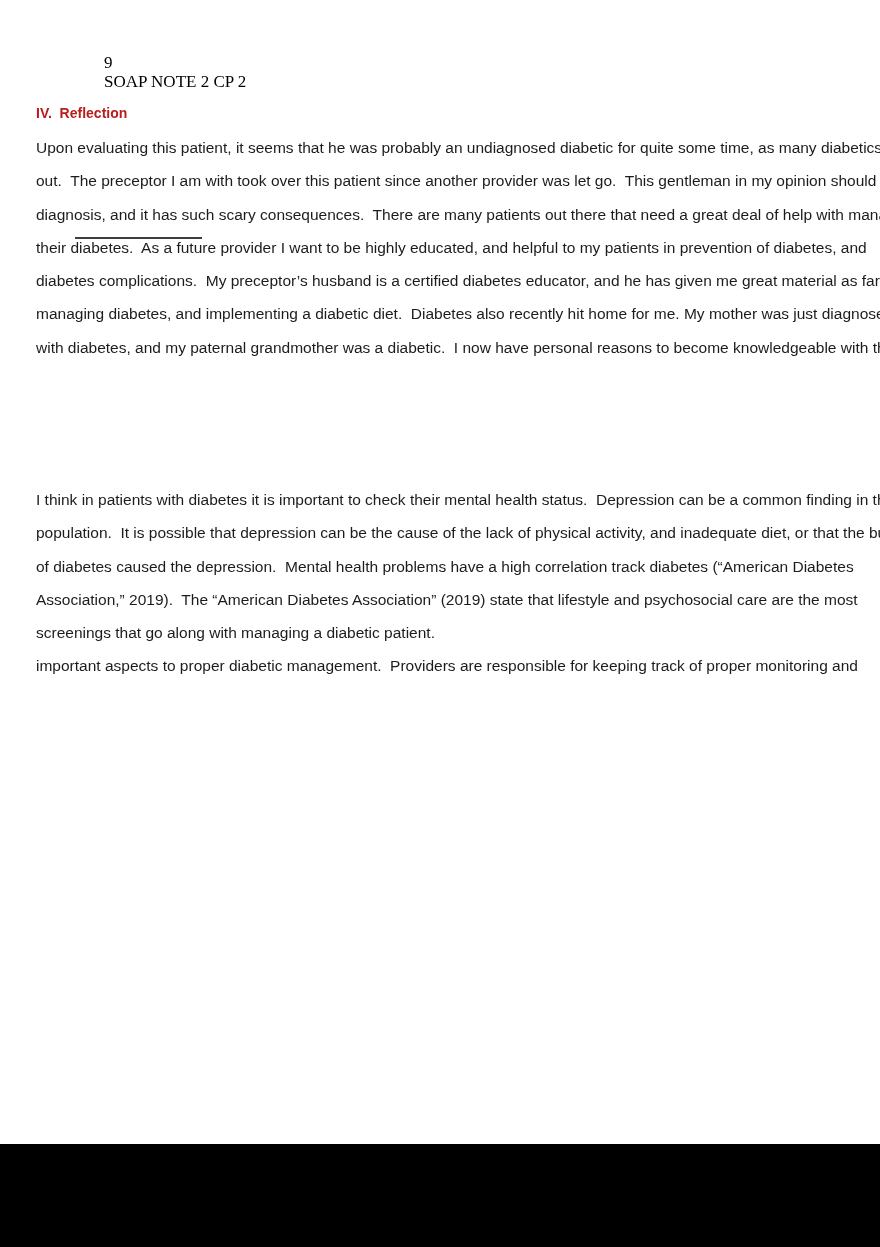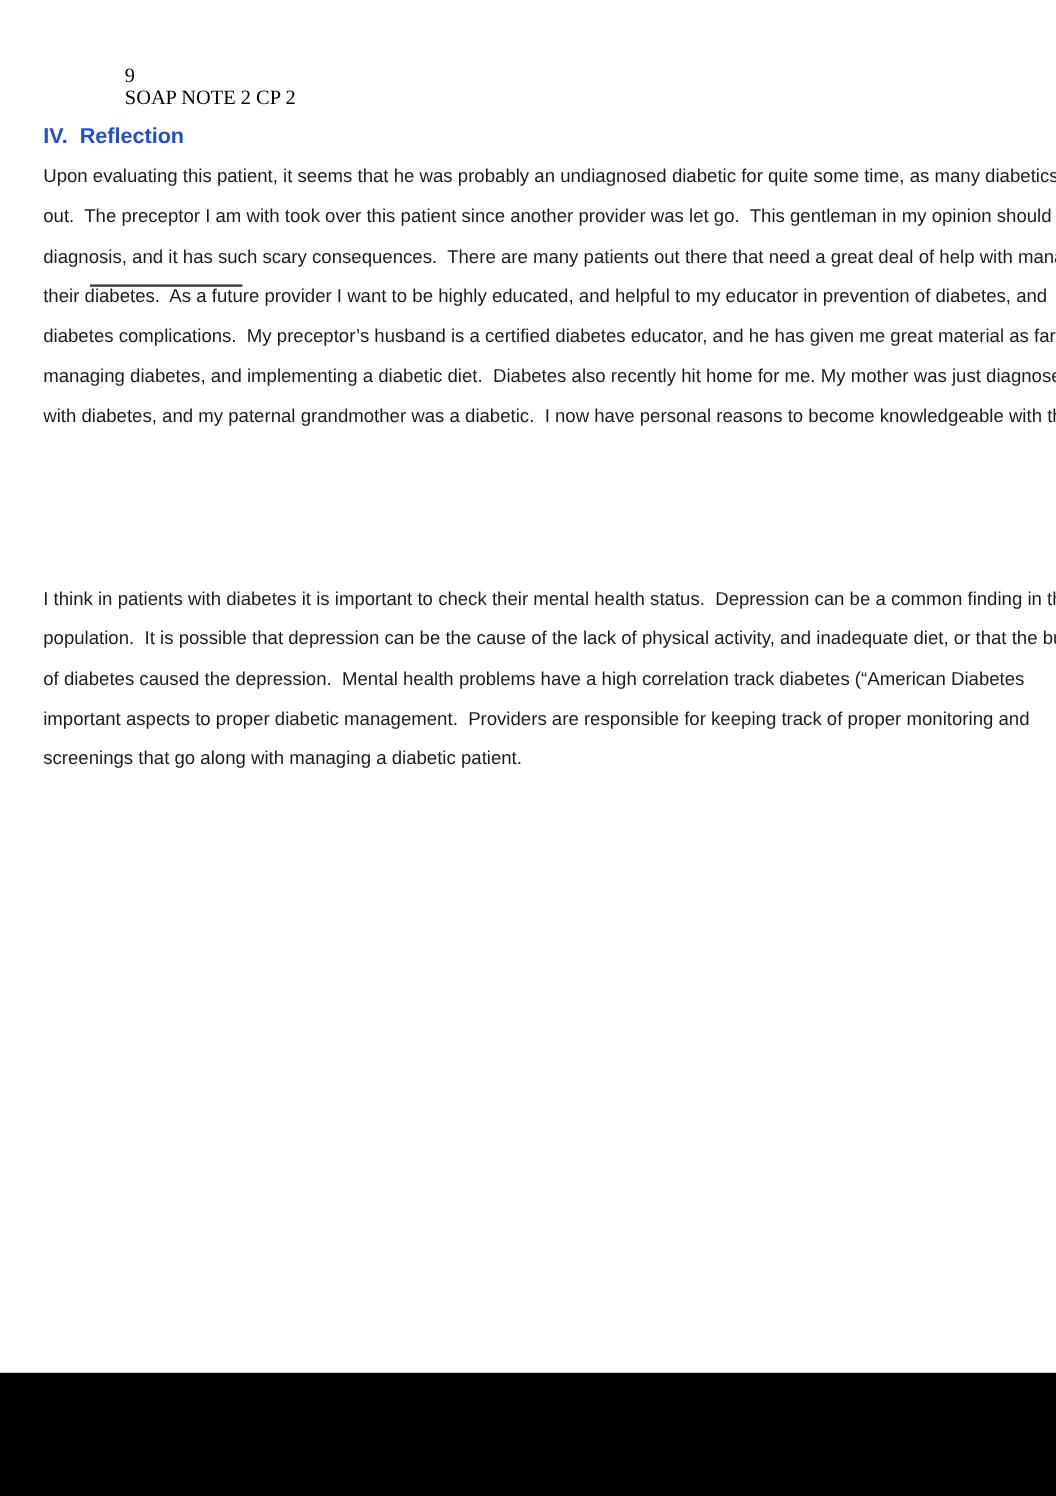--- a/index.html
+++ b/index.html
@@ -18,24 +18,24 @@
     top: 53px;
     font-family: "Liberation Serif", serif;
     font-size: 17px;
     line-height: 19px;
     color: #000000;
   }
   .section-heading {
     position: absolute;
     left: 36px;
     top: 103px;
-    font-size: 18px;
+    font-size: 14px;
     font-weight: bold;
     line-height: 20px;
-    color: #1d4ed8;
+    color: #b91c1c;
     white-space: pre;
   }
   .para {
     position: absolute;
     left: 36px;
     width: 820px;
     font-size: 15.5px;
     line-height: 33.3px;
     color: #1c1c1c;
   }
@@ -68,31 +68,32 @@
     <div>9</div>
     <div>SOAP NOTE 2 CP 2</div>
   </div>
 
   <div class="section-heading">IV.  Reflection</div>
 
   <div class="para para-1">
       <div class="line">Upon evaluating this patient, it seems that he was probably an undiagnosed diabetic for quite some time, as many diabetics start</div>
       <div class="line">out.  The preceptor I am with took over this patient since another provider was let go.  This gentleman in my opinion should have</div>
       <div class="line">diagnosis, and it has such scary consequences.  There are many patients out there that need a great deal of help with managing</div>
-      <div class="line">their diabetes.  As a future provider I want to be highly educated, and helpful to my educator in prevention of diabetes, and</div>
+      <div class="line">their diabetes.  As a future provider I want to be highly educated, and helpful to my patients in prevention of diabetes, and</div>
       <div class="line">diabetes complications.  My preceptor’s husband is a certified diabetes educator, and he has given me great material as far as</div>
       <div class="line">managing diabetes, and implementing a diabetic diet.  Diabetes also recently hit home for me. My mother was just diagnosed</div>
       <div class="line">with diabetes, and my paternal grandmother was a diabetic.  I now have personal reasons to become knowledgeable with this</div>
     </div>
 
   <div class="overline-mark"></div>
 
   <div class="para para-2">
       <div class="line">I think in patients with diabetes it is important to check their mental health status.  Depression can be a common finding in this</div>
       <div class="line">population.  It is possible that depression can be the cause of the lack of physical activity, and inadequate diet, or that the burden</div>
       <div class="line">of diabetes caused the depression.  Mental health problems have a high correlation track diabetes (“American Diabetes</div>
+      <div class="line">Association,” 2019).  The “American Diabetes Association” (2019) state that lifestyle and psychosocial care are the most</div>
+      <div class="line">screenings that go along with managing a diabetic patient.</div>
       <div class="line">important aspects to proper diabetic management.  Providers are responsible for keeping track of proper monitoring and</div>
-      <div class="line">screenings that go along with managing a diabetic patient.</div>
     </div>
 
   <div class="footer-bar"></div>
 
 </div>
 
 </body></html>

